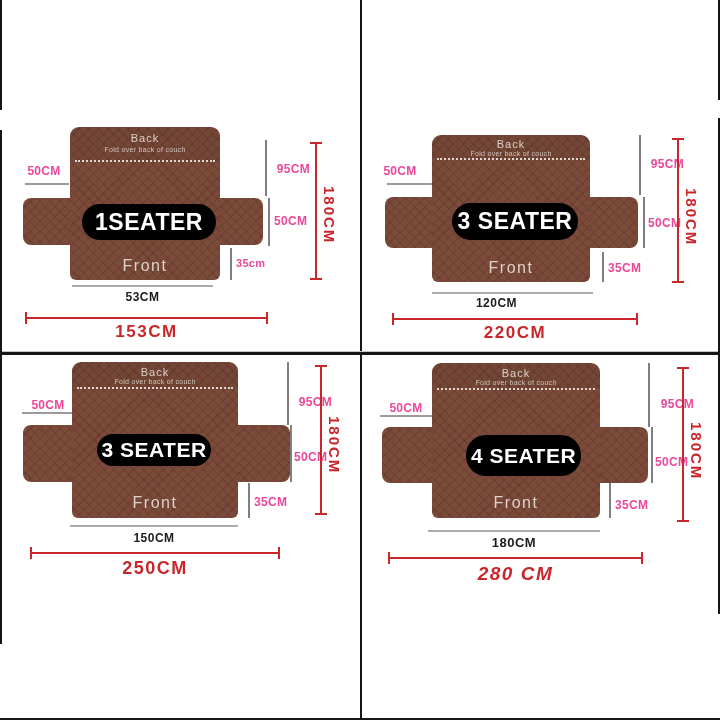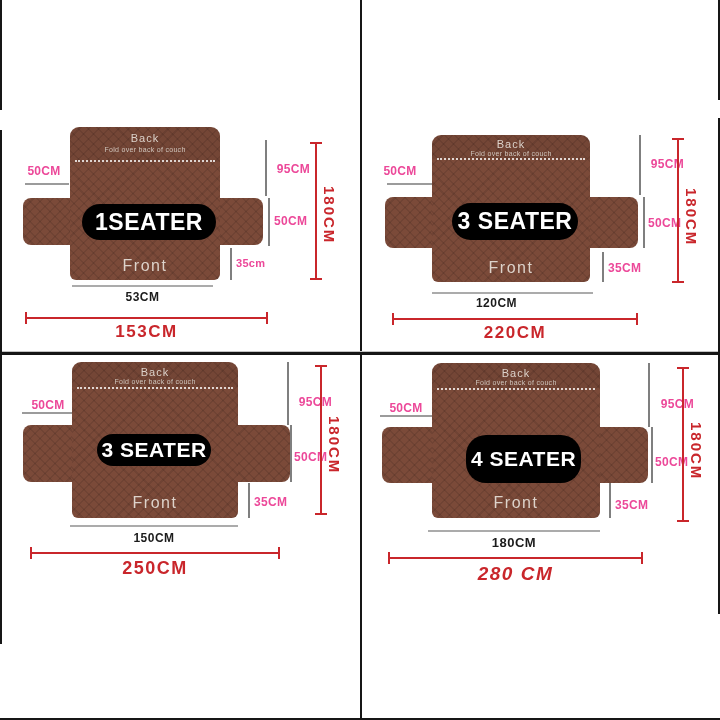--- a/index.html
+++ b/index.html
@@ -138,21 +138,21 @@
 
   
   #q4 .couch-main{left:72px;top:11px;width:168px;height:155px;}
   #q4 .back-zone{height:25px;}
   #q4 .fold-line{top:25px;}
   #q4 .back-title{top:4px;}
   #q4 .back-sub{top:16px;}
   #q4 .front-title{bottom:6px;}
   #q4 .flap-l{left:22px;top:75px;width:50px;height:56px;}
   #q4 .flap-r{left:239px;top:75px;width:49px;height:56px;}
-  #q4 .badge{left:106px;top:83px;width:115px;height:48px;}
+  #q4 .badge{left:106px;top:83px;width:115px;height:41px;}
   #q4 .arm-text{left:22px;top:49px;width:48px;text-align:center;}
   #q4 .arm-line{left:20px;top:63px;width:52px;}
   #q4 .back-vline{left:288px;top:11px;height:64px;}
   #q4 .back-text{left:248px;top:45px;width:38px;}
   #q4 .side-vline{left:291px;top:75px;height:56px;}
   #q4 .side-text{left:295px;top:103px;}
   #q4 .drop-vline{left:249px;top:131px;height:35px;}
   #q4 .drop-text{left:255px;top:146px;}
   #q4 .seat-line{left:68px;top:178px;width:172px;}
   #q4 .seat-text{left:68px;top:183px;width:172px;font-size:13px;}

